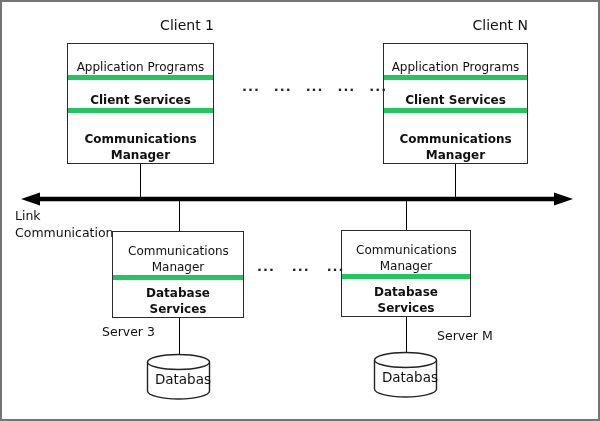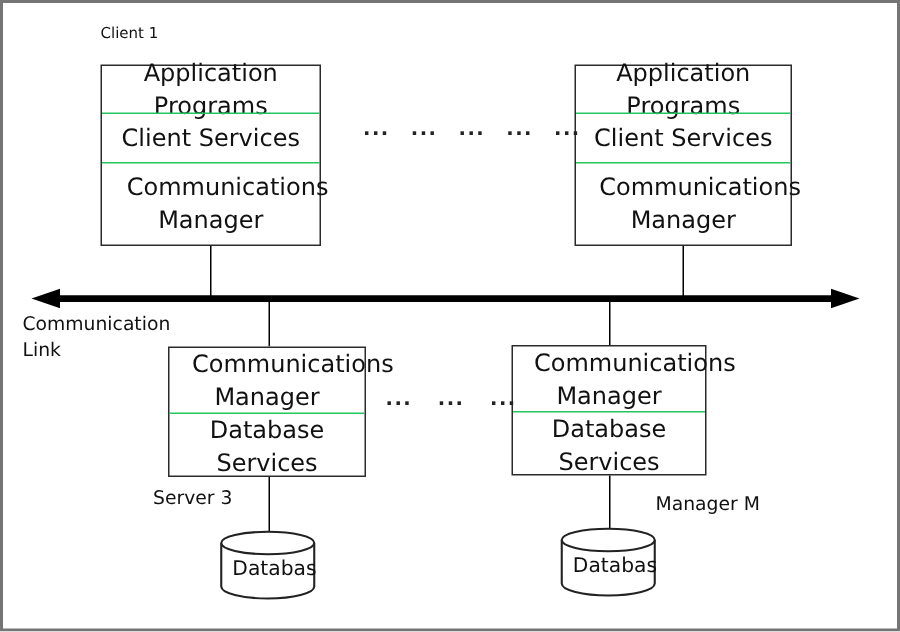--- a/index.html
+++ b/index.html
@@ -8,41 +8,41 @@
     width:600px;height:421px;
     box-sizing:border-box;
     border:2px solid #757575;
     background:#fff;
     font-family:"DejaVu Sans","Liberation Sans",sans-serif;
     color:#111;
     overflow:hidden;
   }
   .abs{position:absolute;}
   .title{
-    font-size:10px;
-    text-align:left;
+    font-size:14px;
+    text-align:right;
     white-space:nowrap;
   }
   .box{
     box-sizing:border-box;
     border:1px solid #2b2b2b;
     background:#fff;
     display:flex;
     flex-direction:column;
   }
   .row{
     display:flex;
-    align-items:center;
+    align-items:flex-end;
     justify-content:center;
     text-align:center;
-    font-size:16px;
+    font-size:12px;
     line-height:1.35;
     box-sizing:border-box;
   }
-  .row + .row{border-top:1px solid #22c55e;}
+  .row + .row{border-top:5px solid #22c55e;font-weight:bold;}
   .row .txt{display:inline-block;}
   .narrow .txt{max-width:112px;}
   .snarrow .txt{max-width:100px;}
   .grow{flex:1;}
   .vline{width:1px;background:#000;}
   .dots{
     display:flex;
     font-size:13px;
     font-weight:600;
     letter-spacing:1px;
@@ -70,20 +70,21 @@
       <span class="txt">Application Programs</span>
     </div>
     <div class="row" style="height:33px">
       <span class="txt">Client Services</span>
     </div>
     <div class="row grow narrow">
       <span class="txt">Communications Manager</span>
     </div>
   </div>
 
+  <div class="abs title" style="left:381px;top:15px;width:145px">Client N</div>
   <div class="abs box" style="left:381px;top:41px;width:145px;height:121px">
     <div class="row" style="height:31px">
       <span class="txt">Application Programs</span>
     </div>
     <div class="row" style="height:33px">
       <span class="txt">Client Services</span>
     </div>
     <div class="row grow narrow">
       <span class="txt">Communications Manager</span>
     </div>
@@ -100,22 +101,22 @@
   <div class="abs vline" style="left:138px;top:162px;height:34px"></div>
   <div class="abs vline" style="left:453px;top:162px;height:34px"></div>
 
   <svg class="abs" style="left:0;top:187px" width="600" height="20" viewBox="0 0 600 20">
     <line x1="34" y1="10" x2="556" y2="10" stroke="#000" stroke-width="4.5"></line>
     <polygon points="19,10 38,3.5 38,16.5" fill="#000"></polygon>
     <polygon points="571,10 552,3.5 552,16.5" fill="#000"></polygon>
   </svg>
 
   <div class="abs label" style="left:13px;top:206px">
+    <div>Link</div>
     <div>Communication</div>
-    <div>Link</div>
   </div>
 
   <div class="abs vline" style="left:177px;top:197px;height:32px"></div>
   <div class="abs vline" style="left:404px;top:197px;height:31px"></div>
 
   <div class="abs box" style="left:110px;top:229px;width:132px;height:87px">
     <div class="row snarrow" style="height:43px">
       <span class="txt">Communications Manager</span>
     </div>
     <div class="row grow snarrow">
@@ -132,21 +133,21 @@
     </div>
   </div>
 
   <div class="abs dots" style="left:255px;top:257px;gap:17px">
     <span>...</span>
     <span>...</span>
     <span>...</span>
   </div>
 
   <div class="abs label" style="left:100px;top:322px">Server 3</div>
-  <div class="abs label" style="left:435px;top:326px">Manager M</div>
+  <div class="abs label" style="left:435px;top:326px">Server M</div>
 
   <div class="abs vline" style="left:177px;top:316px;height:36px"></div>
   <div class="abs vline" style="left:404px;top:315px;height:35px"></div>
 
   <div class="abs dbwrap" style="left:144px;top:351px;width:65px;height:48px">
     <svg width="65" height="48" viewBox="0 0 65 48">
       <path d="M1.5,9 L1.5,38 A31,8 0 0 0 63.5,38 L63.5,9" fill="#fff" stroke="#222" stroke-width="1.4"></path>
       <ellipse cx="32.5" cy="9" rx="31" ry="7.5" fill="#fff" stroke="#222" stroke-width="1.4"></ellipse>
     </svg>
     <div class="dblabel">Databas</div>

